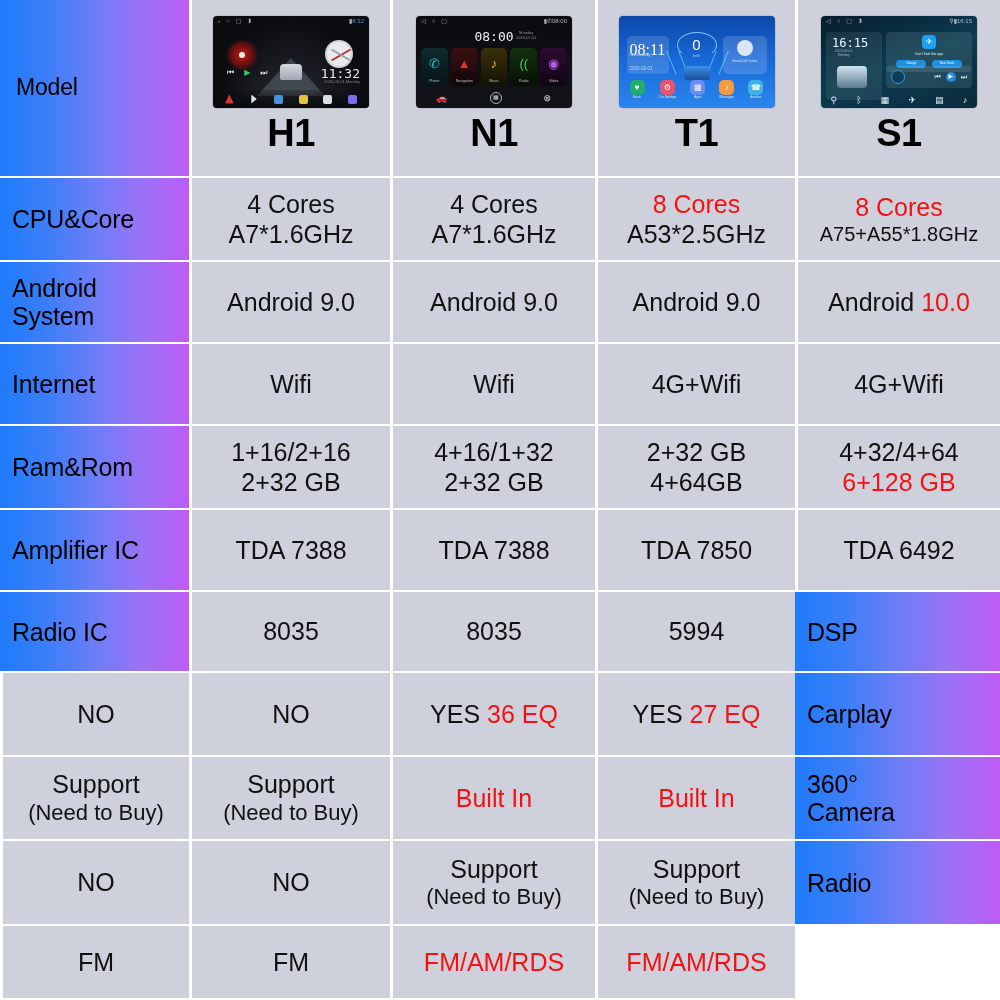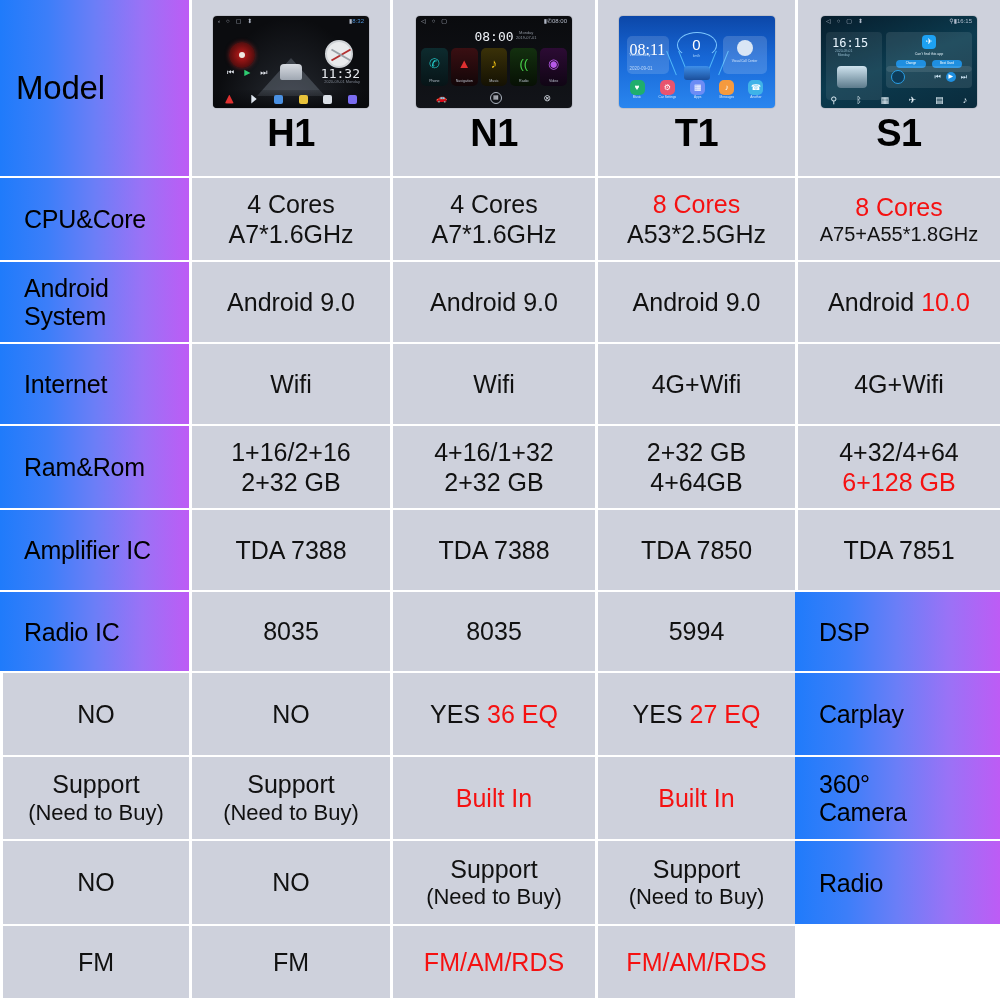--- a/index.html
+++ b/index.html
@@ -14,33 +14,33 @@
     display: grid;
     grid-template-columns: 189px 201px 205px 200px 205px;
     grid-template-rows: 178px 84px 82px 82px 84px 82px 81px 84px 84px 85px 74px;
     background: #ffffff;
     gap: 0;
   }
 
   
   .label-cell {
     display: flex; align-items: center;
-    padding-left: 24px;
+    padding-left: 12px;
     background: linear-gradient(90deg, #1f7bfb 0%, #3c7ef9 25%, #6b7ef7 50%, #9a72f6 75%, #bd5cf5 100%);
     border-bottom: 2px solid #ffffff;
     color: #000000;
     font-size: 25px;
     line-height: 1.12;
     letter-spacing: -0.2px;
     position: relative;
     overflow: hidden;
   }
   .label-cell .lbl-txt { white-space: pre-line; }
   .label-cell.model-row { align-items: center; padding-left: 16px; }
-  .label-cell.model-row .lbl-txt { font-size: 33px; }
+  .label-cell.model-row .lbl-txt { font-size: 23px; }
 
   
   .cell {
     background: #ced1dc;
     border-bottom: 2px solid #ffffff;
     border-left: 3px solid #ffffff;
     display: flex;
     flex-direction: column;
     align-items: center;
     justify-content: center;
@@ -430,21 +430,21 @@
     <div class="cell">
       <span class="ln" style=""><span class="blk">TDA 7388</span></span>
     </div>
     <div class="cell">
       <span class="ln" style=""><span class="blk">TDA 7388</span></span>
     </div>
     <div class="cell">
       <span class="ln" style=""><span class="blk">TDA 7850</span></span>
     </div>
     <div class="cell">
-      <span class="ln" style=""><span class="blk">TDA 7851</span></span>
+      <span class="ln" style=""><span class="blk">TDA 6492</span></span>
     </div>
     <div class="label-cell">
       <span class="lbl-txt">Radio IC</span>
     </div>
     <div class="cell">
       <span class="ln" style=""><span class="blk">8035</span></span>
     </div>
     <div class="cell">
       <span class="ln" style=""><span class="blk">8035</span></span>
     </div>

